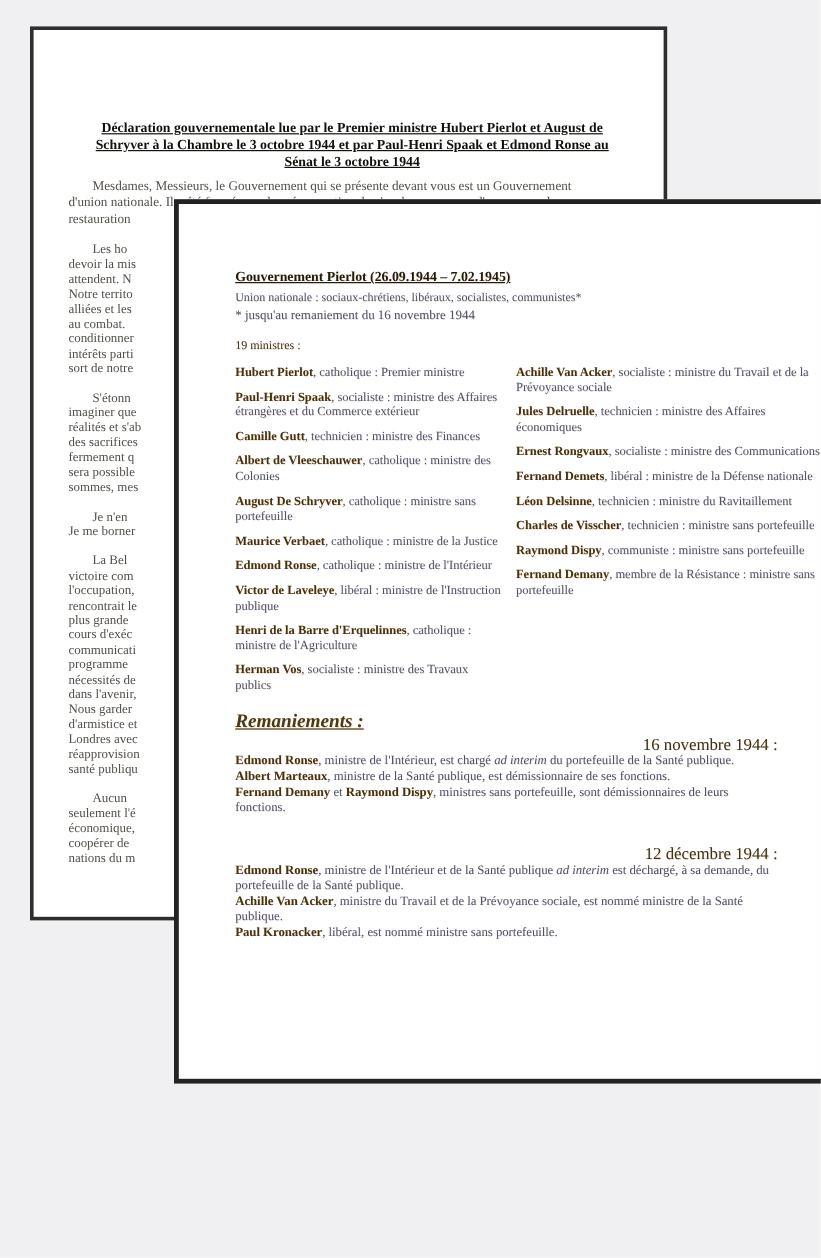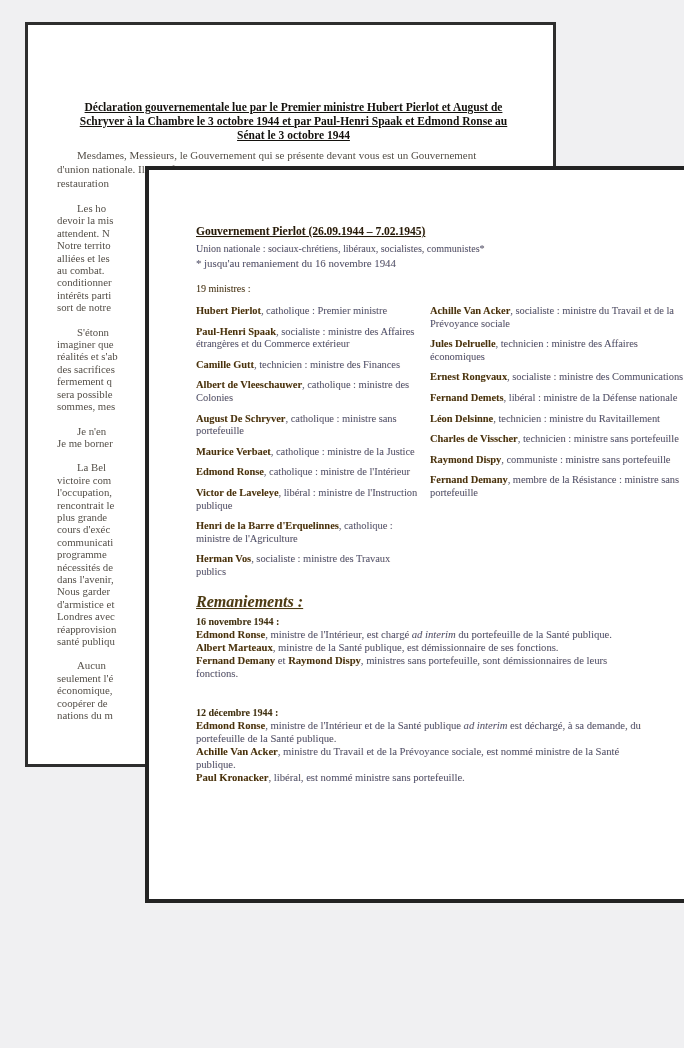--- a/index.html
+++ b/index.html
@@ -48,21 +48,21 @@
   .col-left{width:224px;padding-right:10px;flex-shrink:0;}
   .col-right{flex:1;}
   .min-entry{font-size:10.4px;line-height:12.6px;color:#4c5170;margin:0 0 8px 0;}
   .nm{font-weight:bold;color:#46320f;}
   .rem-head{
     margin-top:8px;font-size:16px;font-weight:bold;font-style:italic;
     text-decoration:underline;color:#4a3a14;line-height:13px;
   }
   .rem-block{margin-top:7px;width:452px;}
   .rem-block + .rem-block{margin-top:26px;}
-  .rem-date{font-weight:bold;font-size:10px;color:#3c3013;line-height:13px;}
+  .rem-date{font-weight:normal;font-size:14px;color:#3c3013;line-height:13px;text-align:right;}
   .rem-entry{font-size:10.6px;line-height:13px;color:#4c5170;}
   .rem-entry .it{font-style:italic;text-align:right;}
 </style>
 </head>
 <body>
 
 <div class="page back-page">
   <div id="back-title">
       <div class="bt-line">Déclaration gouvernementale lue par le Premier ministre Hubert Pierlot et August de</div>
       <div class="bt-line">Schryver à la Chambre le 3 octobre 1944 et par Paul-Henri Spaak et Edmond Ronse au</div>

